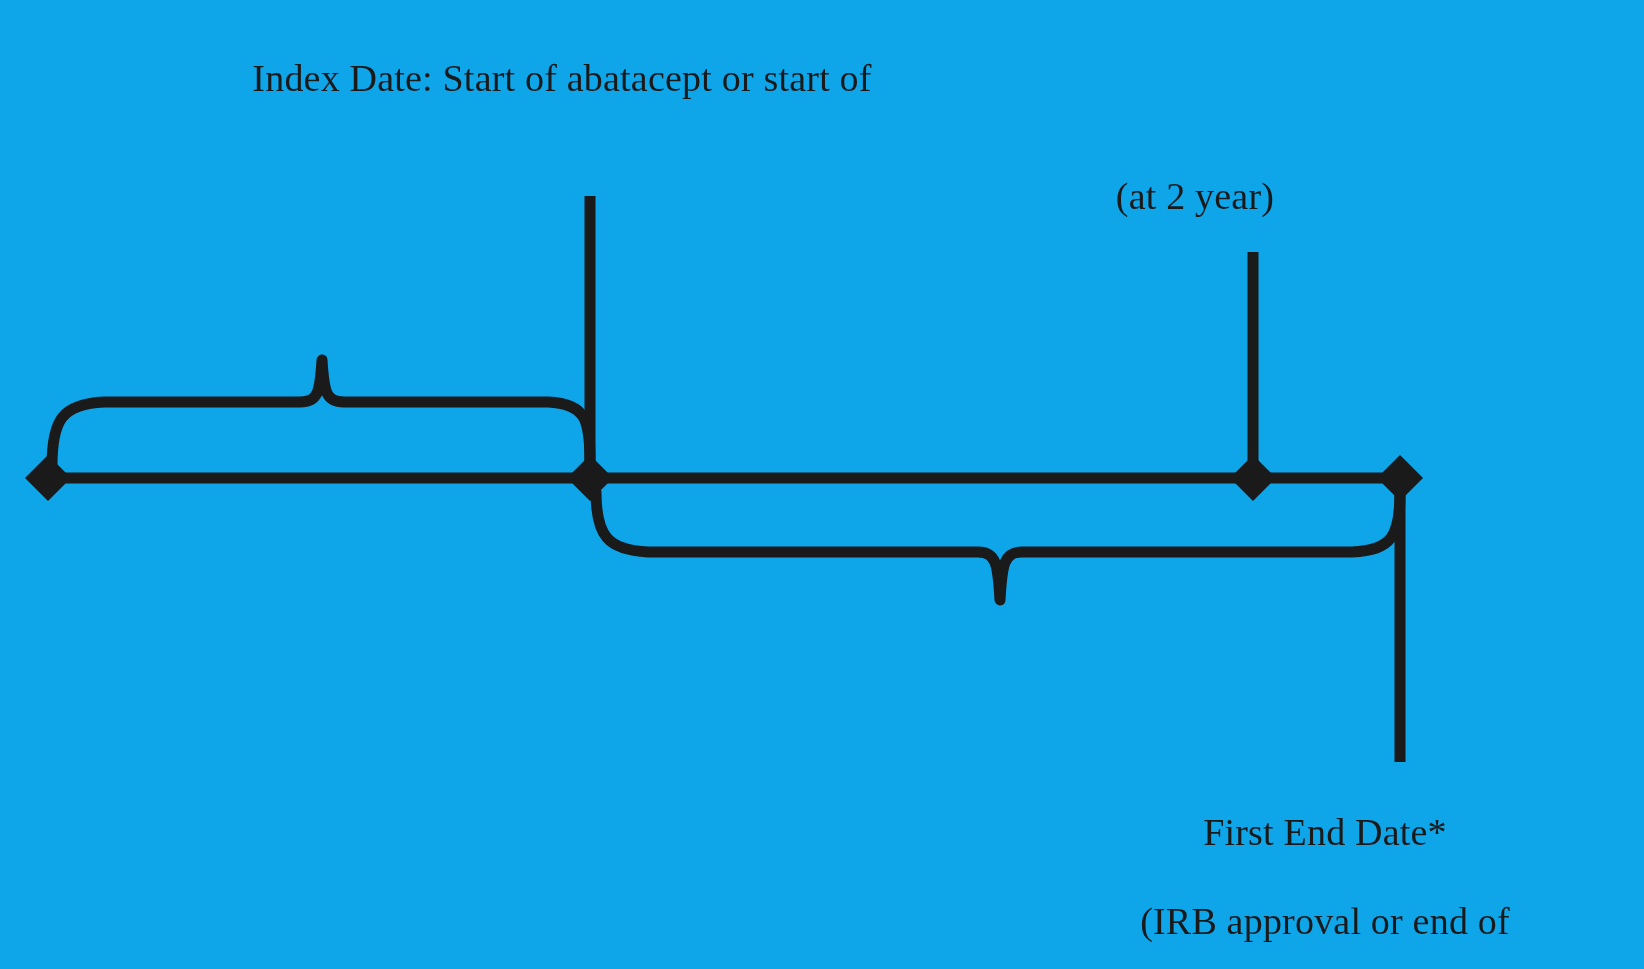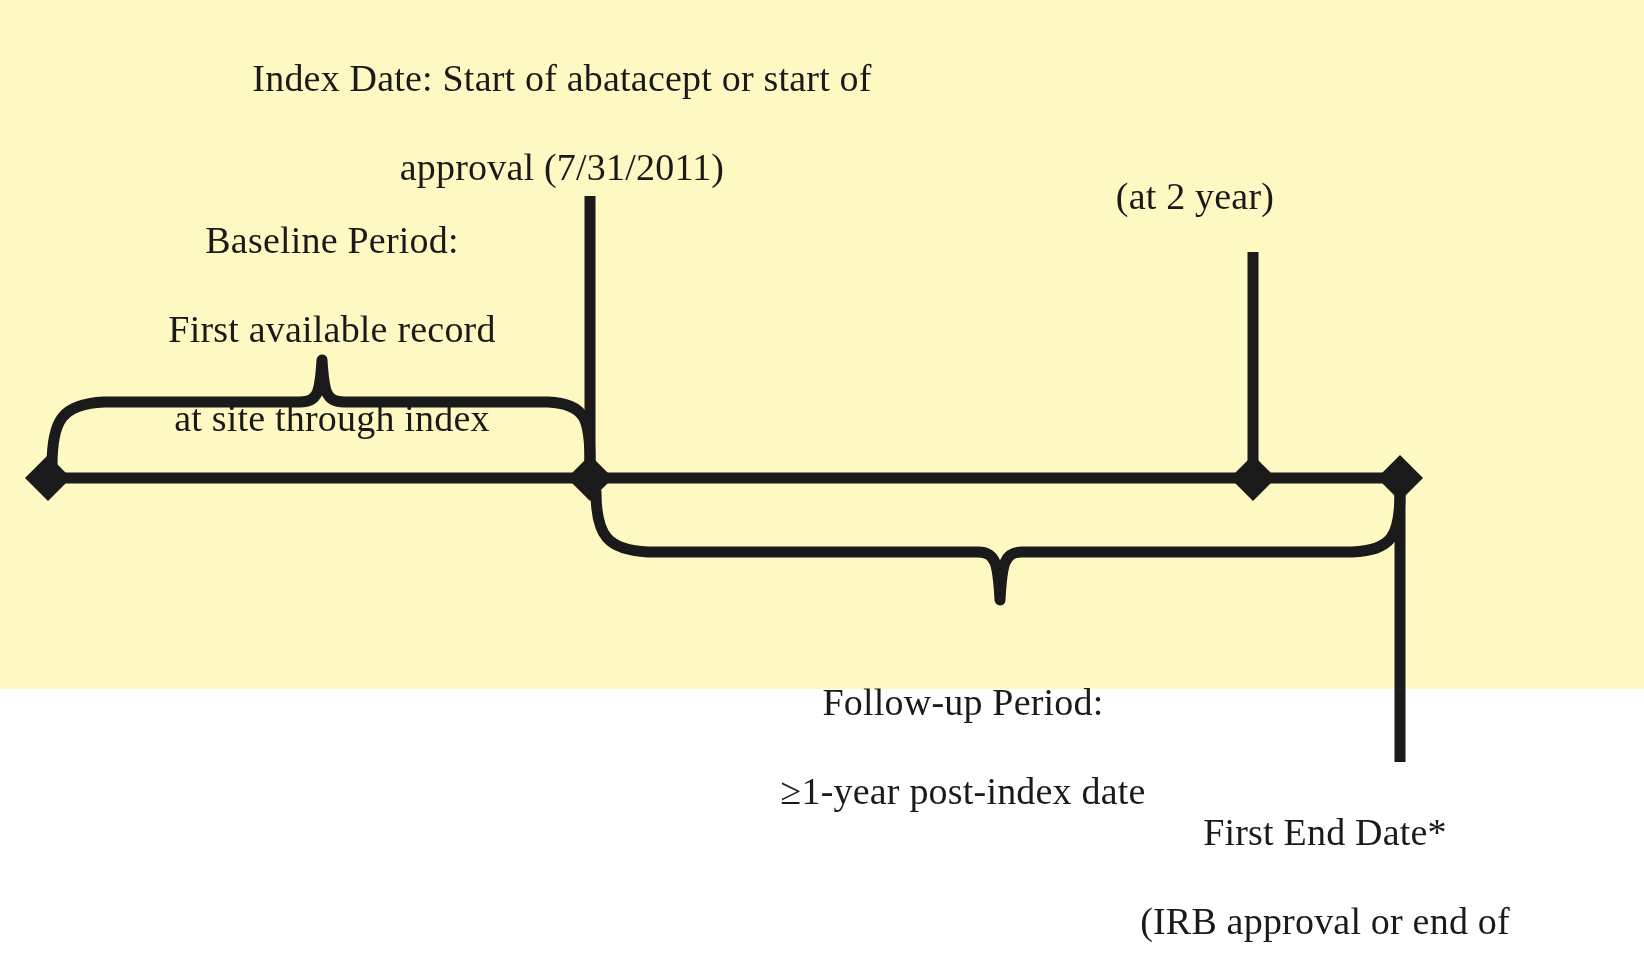--- a/index.html
+++ b/index.html
@@ -11,22 +11,22 @@
   body {
     width: 1644px;
     height: 969px;
     font-family: "Liberation Serif", "DejaVu Serif", serif;
     color: #1a1a1a;
     overflow: hidden;
   }
   #figure-root {
     position: relative;
     width: 1644px;
-    height: 689px;
-    background: #fef9c3;
+    height: 969px;
+    background: #0ea5e9;
   }
   svg#timeline-graphic {
     position: absolute;
     left: 0;
     top: 0;
     width: 1644px;
     height: 969px;
   }
   .label-block {
     position: absolute;
@@ -100,37 +100,27 @@
     <line x1="1400" y1="478" x2="1400" y2="762" stroke="#1a1a1a" stroke-width="11" stroke-linecap="butt"></line>
 
     <polygon points="48,455 71,478 48,501 25,478" fill="#1a1a1a"></polygon>
     <polygon points="590,455 613,478 590,501 567,478" fill="#1a1a1a"></polygon>
     <polygon points="1253,455 1276,478 1253,501 1230,478" fill="#1a1a1a"></polygon>
     <polygon points="1400,455 1423,478 1400,501 1377,478" fill="#1a1a1a"></polygon>
   </svg>
 
   <div class="label-block" id="label-index-date">
     <span class="label-line">Index Date: Start of abatacept or start of</span>
-    <span class="label-line">approval (7/31/2011)</span>
   </div>
 
-  <div class="label-block" id="label-baseline-period">
-    <span class="label-line">Baseline Period:</span>
-    <span class="label-line">First available record</span>
-    <span class="label-line">at site through index</span>
-  </div>
 
   <div class="label-block" id="label-treatment-persistence">
     <span class="label-line">(at 2 year)</span>
   </div>
 
-  <div class="label-block" id="label-followup-period">
-    <span class="label-line">Follow-up Period:</span>
-    <span class="label-line">≥1-year post-index date</span>
-  </div>
 
   <div class="label-block" id="label-study-end-date">
     <span class="label-line">First End Date*</span>
     <span class="label-line">(IRB approval or end of</span>
     
   </div>
 
 </div>
 
 </body></html>

